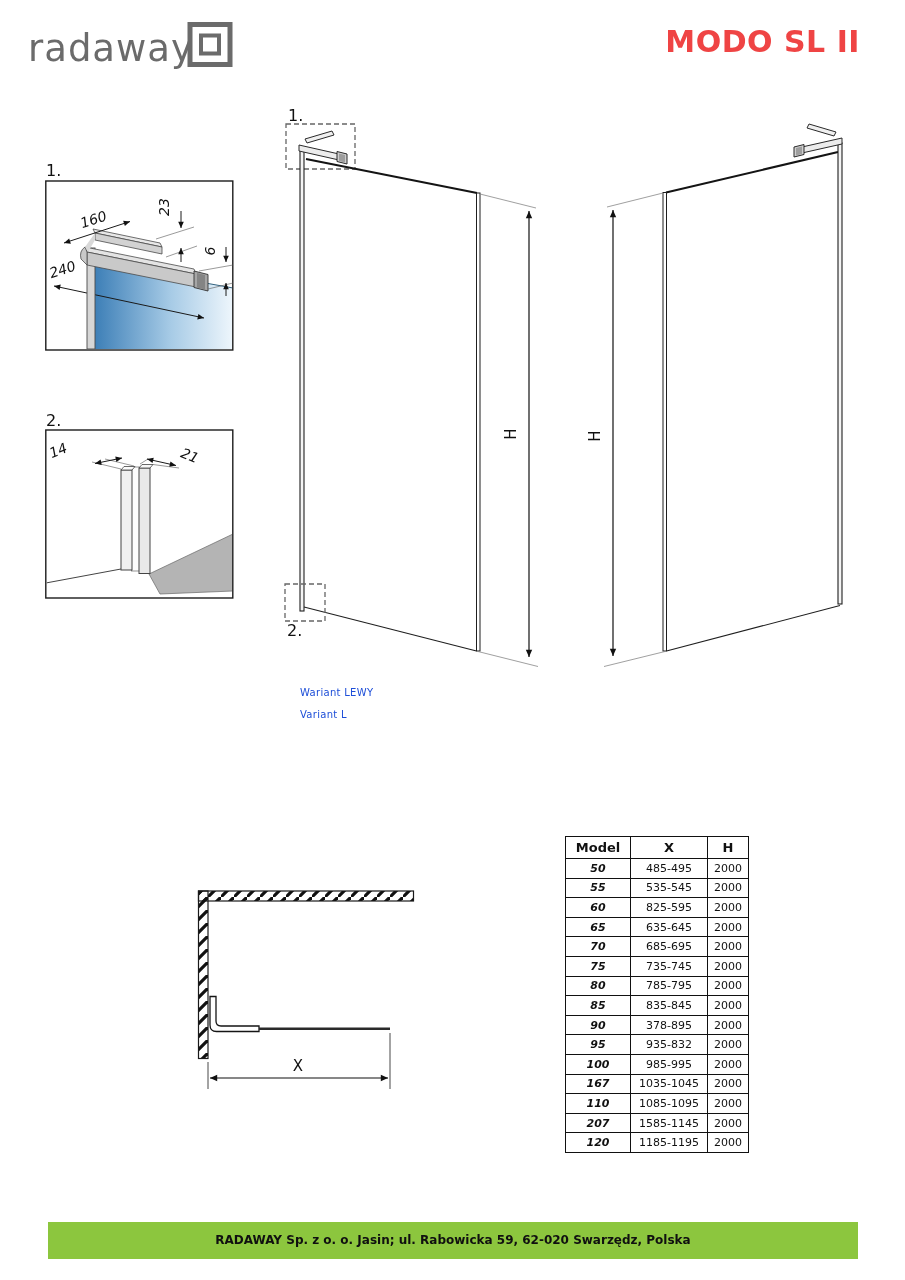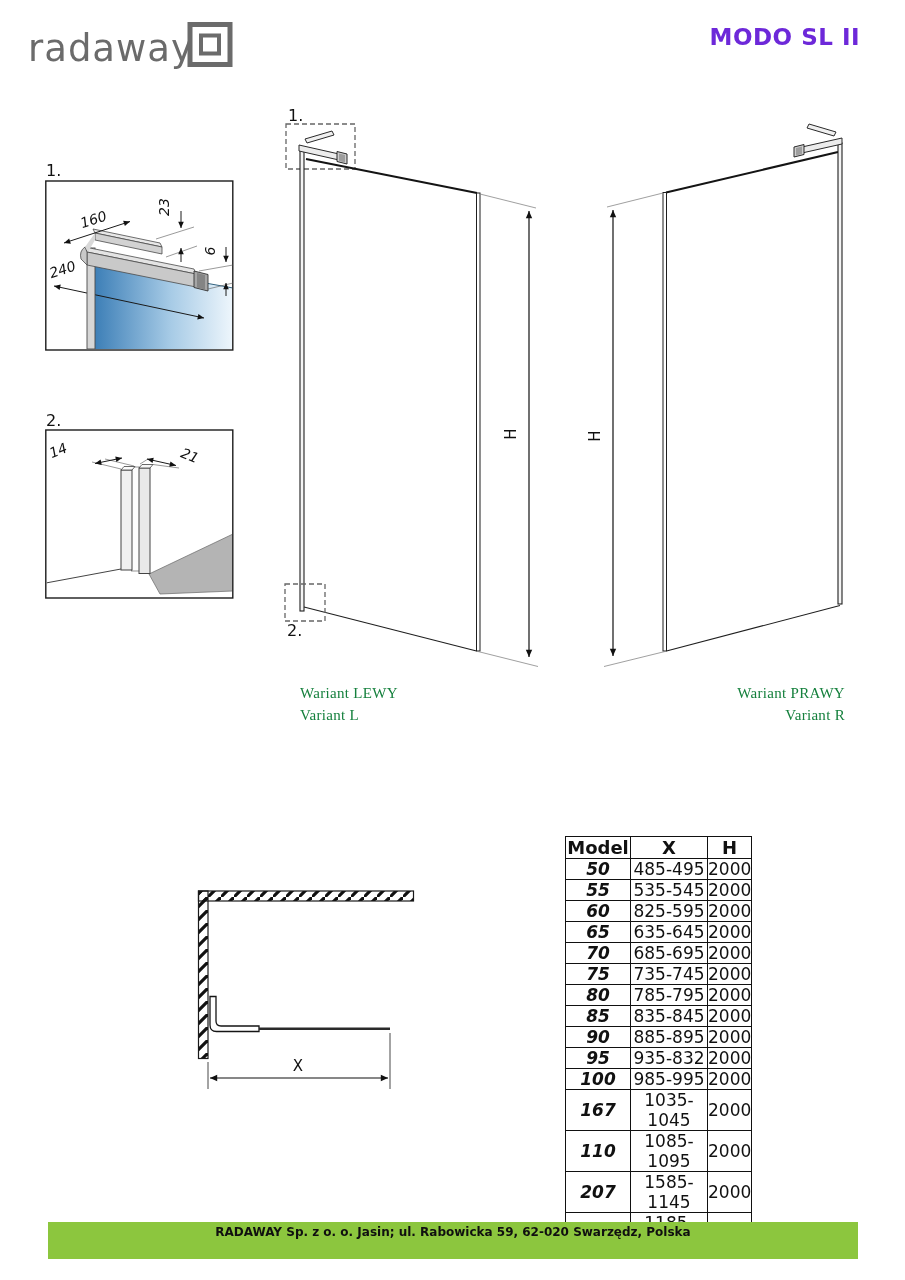--- a/index.html
+++ b/index.html
@@ -1,51 +1,51 @@
 <!DOCTYPE html>
 <html><head>
 <meta charset="utf-8">
 <style>
   html,body{margin:0;padding:0;background:#ffffff;}
   #page{position:relative;width:905px;height:1280px;background:#ffffff;overflow:hidden;
         font-family:"DejaVu Sans",sans-serif;color:#111;}
 
   
-  .title{position:absolute;right:45px;top:24px;font-size:23px;font-weight:bold;
-         letter-spacing:.5px;color:#6d28d9;}
+  .title{position:absolute;right:45px;top:24px;font-size:30px;font-weight:bold;
+         letter-spacing:.5px;color:#ef4444;}
   .logo-word{font-family:"DejaVu Sans",sans-serif;font-size:37px;fill:#6b6b6b;letter-spacing:1px;}
   .logo-sq{fill:none;stroke:#6b6b6b;}
 
   
   svg{position:absolute;}
   .lbl{font-family:"DejaVu Sans",sans-serif;font-size:16px;fill:#111;}
   .dim{font-family:"DejaVu Sans",sans-serif;font-style:italic;font-size:14px;fill:#111;text-anchor:middle;}
   .dimH{font-family:"DejaVu Sans",sans-serif;font-size:15px;fill:#111;text-anchor:middle;}
   .thin{stroke:#555;stroke-width:.6;fill:none;}
   .leader{stroke:#888;stroke-width:.8;fill:none;}
 
   
-  .caption{position:absolute;font-size:15px;line-height:22px;letter-spacing:.3px;color:#15803d;font-family:Liberation Serif, serif;}
+  .caption{position:absolute;font-size:10px;line-height:22px;letter-spacing:.3px;color:#1d4ed8;}
   .caption.right{text-align:right;}
 
   
   .size-table{position:absolute;left:565px;top:836px;border-collapse:collapse;
               font-family:"DejaVu Sans",sans-serif;}
   .size-table th,.size-table td{border:1.9px solid #111;text-align:center;padding:0;}
-  .size-table th{font-size:18px;font-weight:bold;height:21px;}
-  .size-table td{font-size:17px;height:18.6px;}
+  .size-table th{font-size:13px;font-weight:bold;height:21px;}
+  .size-table td{font-size:11px;height:18.6px;}
   .col-model{width:64px;}
   .col-x{width:76px;}
   .col-h{width:40px;}
   .model-cell{font-weight:bold;font-style:italic;}
 
   
   .footer{position:absolute;left:48px;top:1222px;width:810px;height:37px;box-sizing:border-box;
           text-align:center;font-weight:bold;font-size:12px;line-height:16px;color:#101010;
-          padding-top:2px;}
+          padding-top:10px;}
 </style>
 </head>
 <body>
 
 <div id="page">
 
   <svg style="left:28px;top:20px;" width="210" height="55" viewBox="0 0 210 55">
     <text class="logo-word" x="0" y="41">radaway</text>
     <g>
       <rect class="logo-sq" x="162" y="4.5" width="40" height="40" stroke-width="5"></rect>
@@ -171,24 +171,20 @@
     <polygon points="842,138 802,147 802,153 842,144" fill="#ececec" stroke="#2a2a2a" stroke-width="1"></polygon>
     <polygon points="804,144.5 794,147 794,157 804,154.5" fill="#cfcfcf" stroke="#2a2a2a" stroke-width="1"></polygon>
     <polygon points="802,146.5 796,148 796,155.5 802,154" fill="#9e9e9e"></polygon>
     <rect x="663" y="192.5" width="3.5" height="458.5" fill="#fff" stroke="#1f1f1f" stroke-width="1"></rect>
     <line x1="666.5" y1="651" x2="840" y2="605.5" stroke="#1f1f1f" stroke-width="1.1"></line>
     <line class="leader" x1="663" y1="193" x2="607" y2="207"></line>
     <line class="leader" x1="665" y1="651.5" x2="604" y2="666.5"></line>
     <line x1="613" y1="210" x2="613" y2="656" stroke="#111" stroke-width="1.2" marker-start="url(#vr-arr)" marker-end="url(#vr-arr)"></line>
     <text class="dimH" x="600" y="436" transform="rotate(-90 600 436)">H</text>
   </svg>
-  <div class="caption right" style="right:60px;top:682px;">
-    <div>Wariant PRAWY</div>
-    <div>Variant R</div>
-  </div>
 
   <svg style="left:185px;top:875px;" width="260" height="225" viewBox="185 875 260 225">
     <defs>
       <pattern id="pl-hatch" patternUnits="userSpaceOnUse" width="13" height="13">
         <path d="M-1,14 L14,-1" stroke="#111" stroke-width="3.2"></path>
       </pattern>
       <marker id="pl-arr" viewBox="0 0 10 10" refX="9.5" refY="5" markerWidth="11" markerHeight="8" orient="auto-start-reverse" markerUnits="userSpaceOnUse">
         <path d="M0.5,1 L9.5,5 L0.5,9 Z" fill="#111"></path>
       </marker>
     </defs>
@@ -256,21 +252,21 @@
         </tr>
 
         <tr>
           <td class="model-cell">85</td>
           <td>835-845</td>
           <td>2000</td>
         </tr>
 
         <tr>
           <td class="model-cell">90</td>
-          <td>885-895</td>
+          <td>378-895</td>
           <td>2000</td>
         </tr>
 
         <tr>
           <td class="model-cell">95</td>
           <td>935-832</td>
           <td>2000</td>
         </tr>
 
         <tr>

